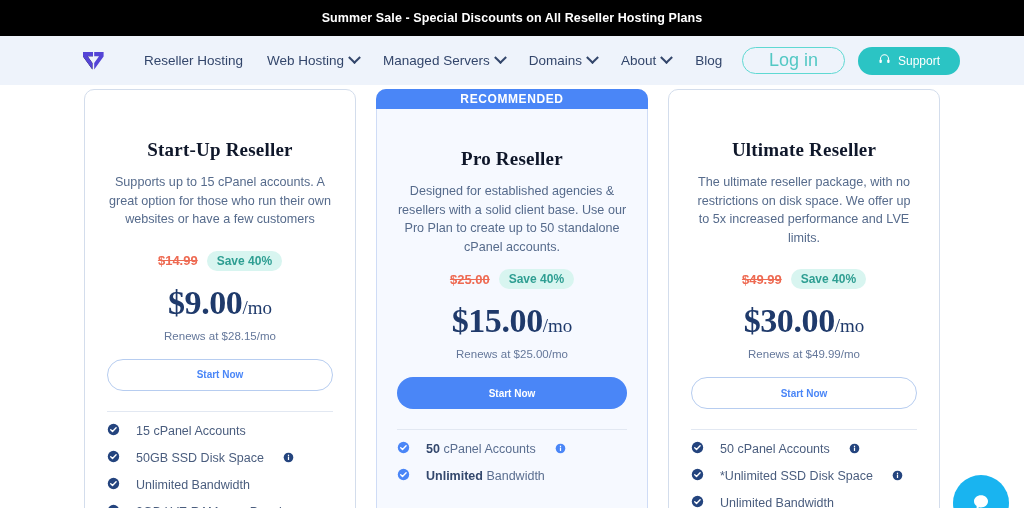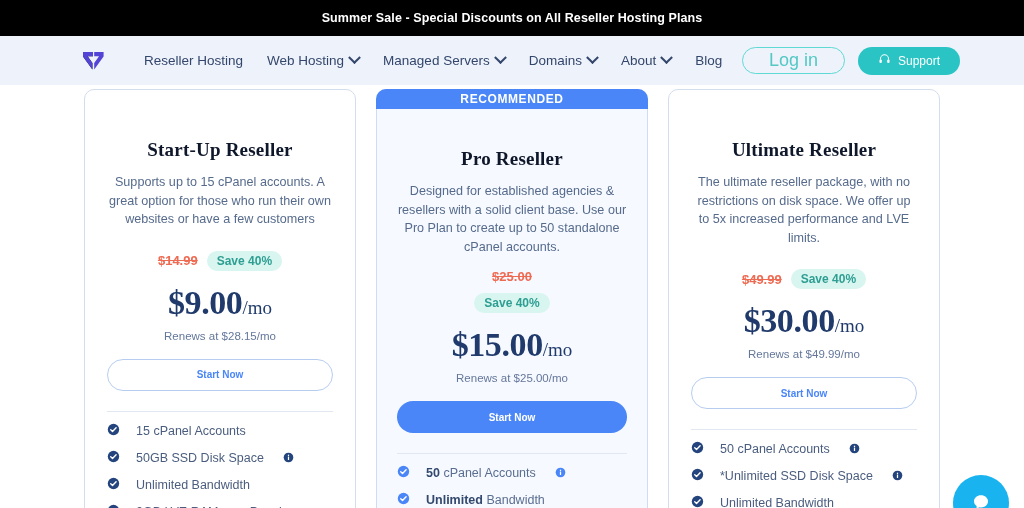--- a/index.html
+++ b/index.html
@@ -178,21 +178,21 @@
     text-align: center;
   }
 
   .price-row {
     display: flex;
     align-items: center;
     justify-content: center;
     gap: 9px;
     margin-top: 22px;
   }
-  .featured .price-row { margin-top: 13px; flex-direction: column; }
+  .featured .price-row { margin-top: 13px; }
 
   .old-price {
     font-size: 13px;
     font-weight: bold;
     color: #ee6a52;
     text-decoration: line-through;
   }
 
   .save-badge {
     background: #d8f5f0;

